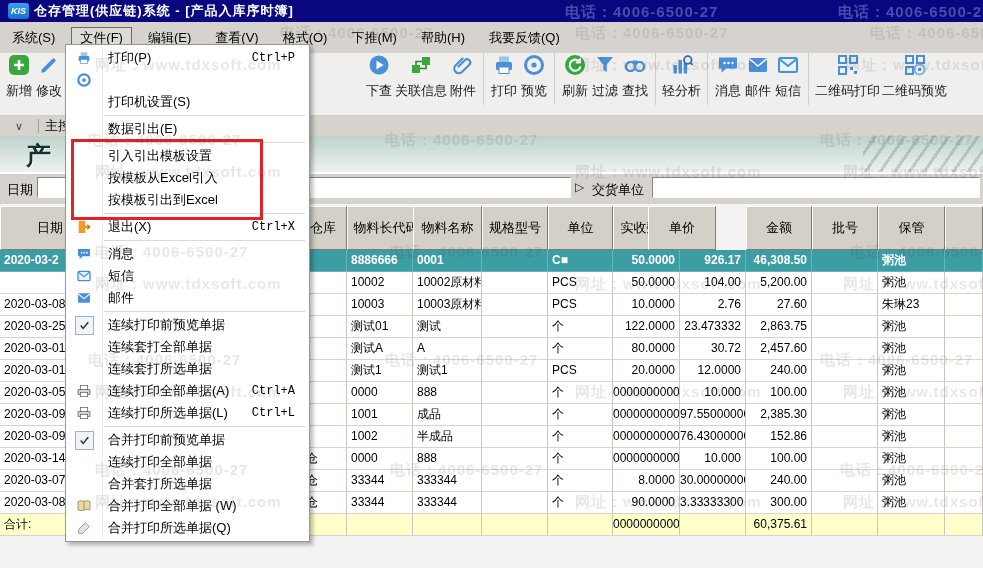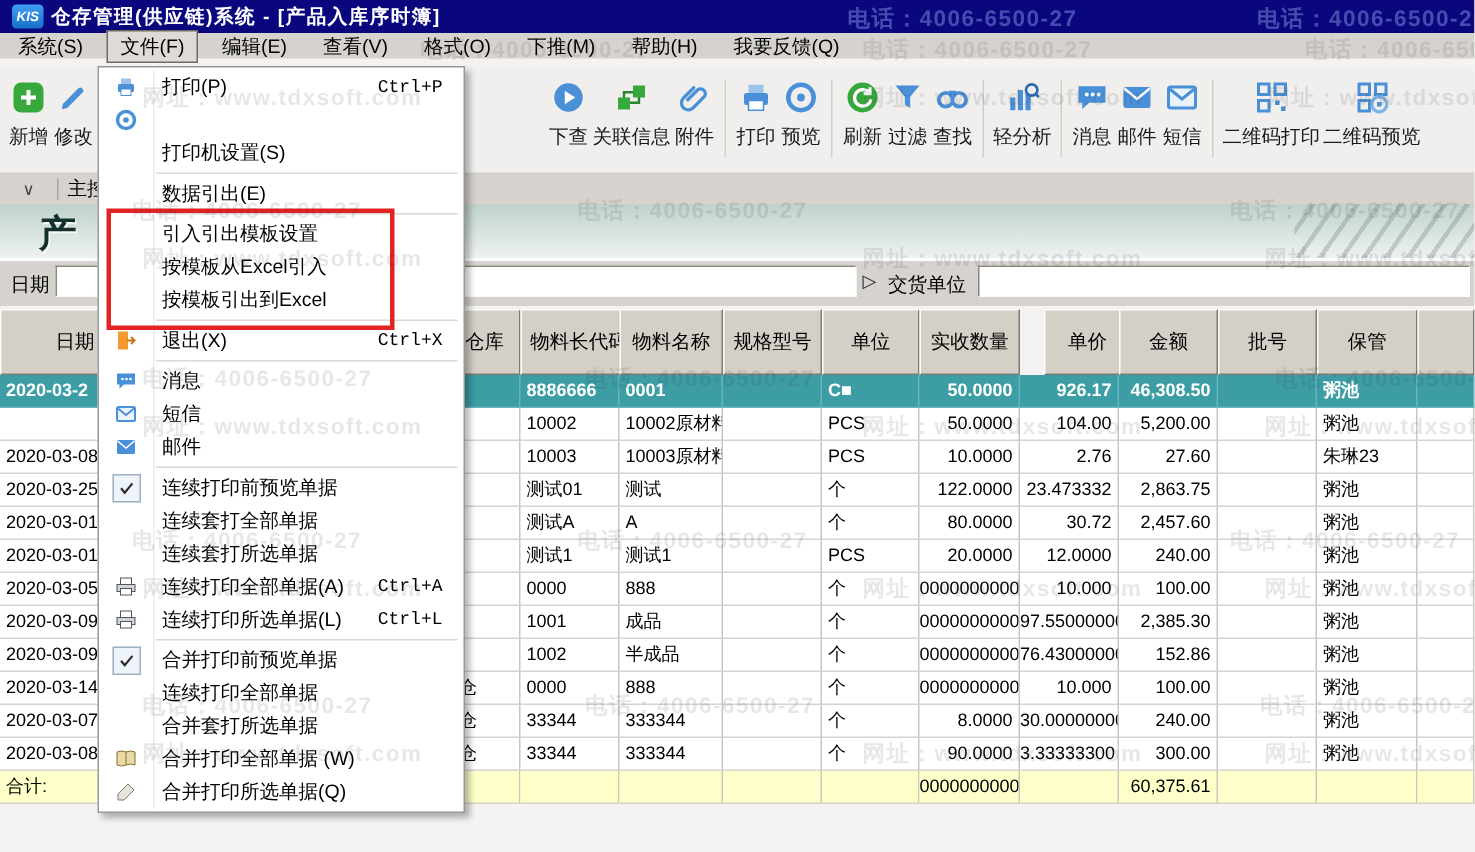--- a/index.html
+++ b/index.html
@@ -6,21 +6,21 @@
   body{
     width:983px;height:568px;position:relative;overflow:hidden;
     font-family:"Liberation Sans","DejaVu Sans",sans-serif;
     background:#f4f3f1;
   }
   
   .titlebar{position:absolute;left:0;top:0;width:983px;height:22px;background:#0a077e;color:#fff;display:flex;align-items:center;z-index:5;}
   .kis-logo{width:21px;height:16px;background:linear-gradient(#3f9ff0,#1670c8);border-radius:3px;color:#fff;font-size:9px;font-weight:bold;font-style:italic;display:flex;align-items:center;justify-content:center;margin:0 5px 0 8px;}
   .title-text{font-size:13px;font-weight:bold;letter-spacing:1px;}
   
-  .menubar{position:absolute;left:0;top:22px;width:983px;height:17px;background:#d6d3ce;display:flex;align-items:center;font-size:13px;padding-left:4px;box-sizing:border-box;z-index:5;}
+  .menubar{position:absolute;left:0;top:22px;width:983px;height:31px;background:#d6d3ce;display:flex;align-items:center;font-size:13px;padding-left:4px;box-sizing:border-box;z-index:5;}
   .mitem{padding:1px 8px;margin-right:8px;color:#000;white-space:nowrap;}
   .mitem.active{border:1px solid #6f6a62;background:#dedbd6;}
   
   .toolbar{position:absolute;left:0;top:44px;width:983px;height:72px;background:#f1efed;border-bottom:1px solid #d2cfca;display:flex;align-items:flex-start;padding:7px 0 0 4px;box-sizing:border-box;z-index:4;overflow:hidden;}
   .titem{display:flex;flex-direction:column;align-items:center;font-size:13px;color:#1a1a1a;margin:0 1px;flex:none;}
   .titem .ticon{width:28px;height:28px;display:flex;align-items:center;justify-content:center;margin-bottom:3px;}
   .tsep{width:1px;height:52px;background:#d2cfca;margin:2px 5px 0 5px;flex:none;}
   .tspacer{width:300px;flex:none;}
   
   .navstrip{position:absolute;left:0;top:116px;width:983px;height:20px;background:#d6d3ce;display:flex;align-items:center;font-size:13px;z-index:3;}
@@ -268,21 +268,21 @@
 </div>
 
 <div class="thead">
     <div class="hcell" style="left: 0px; width: 100px;">日期</div>
     <div class="hcell h-warehouse" style="left: 100px; width: 247px;">收货仓库</div>
     <div class="hcell" style="left: 347px; width: 78px;">物料长代码</div>
     <div class="hcell" style="left: 413px; width: 69px;">物料名称</div>
     <div class="hcell" style="left: 482px; width: 66px;">规格型号</div>
     <div class="hcell" style="left: 548px; width: 65px;">单位</div>
     <div class="hcell" style="left: 613px; width: 67px;">实收数量</div>
-    <div class="hcell" style="left: 648px; width: 58px; margin-left: 48px;">单价</div>
+    <div class="hcell" style="left: 648px; width: 68px;">单价</div>
     <div class="hcell" style="left: 746px; width: 66px;">金额</div>
     <div class="hcell" style="left: 812px; width: 66px;">批号</div>
     <div class="hcell" style="left: 878px; width: 67px;">保管</div>
     <div class="hcell" style="left: 945px; width: 38px;"></div>
   </div>
 <div class="tbody">
     <div class="trow selected" style="top: 0px;">
       <div class="tcell al" style="left: 0px; width: 100px;">2020-03-2</div>
       <div class="tcell aw" style="left: 100px; width: 247px;"></div>
       <div class="tcell al" style="left: 347px; width: 66px;">8886666</div>

